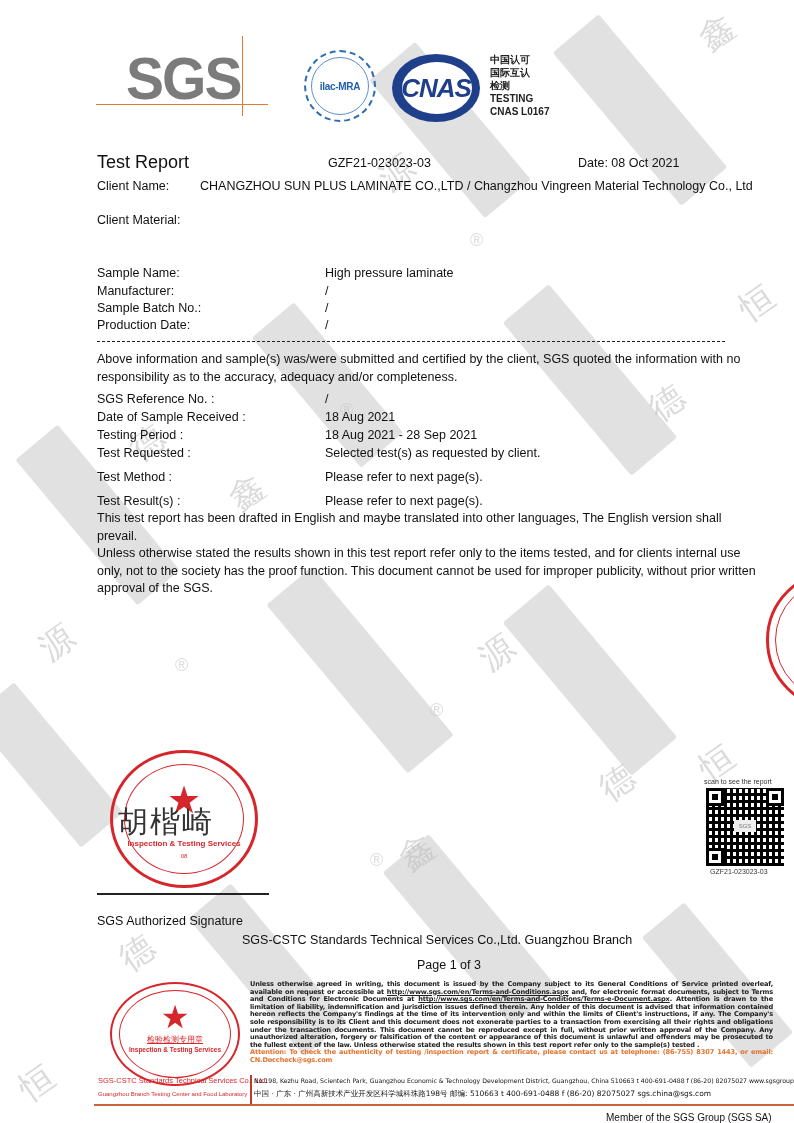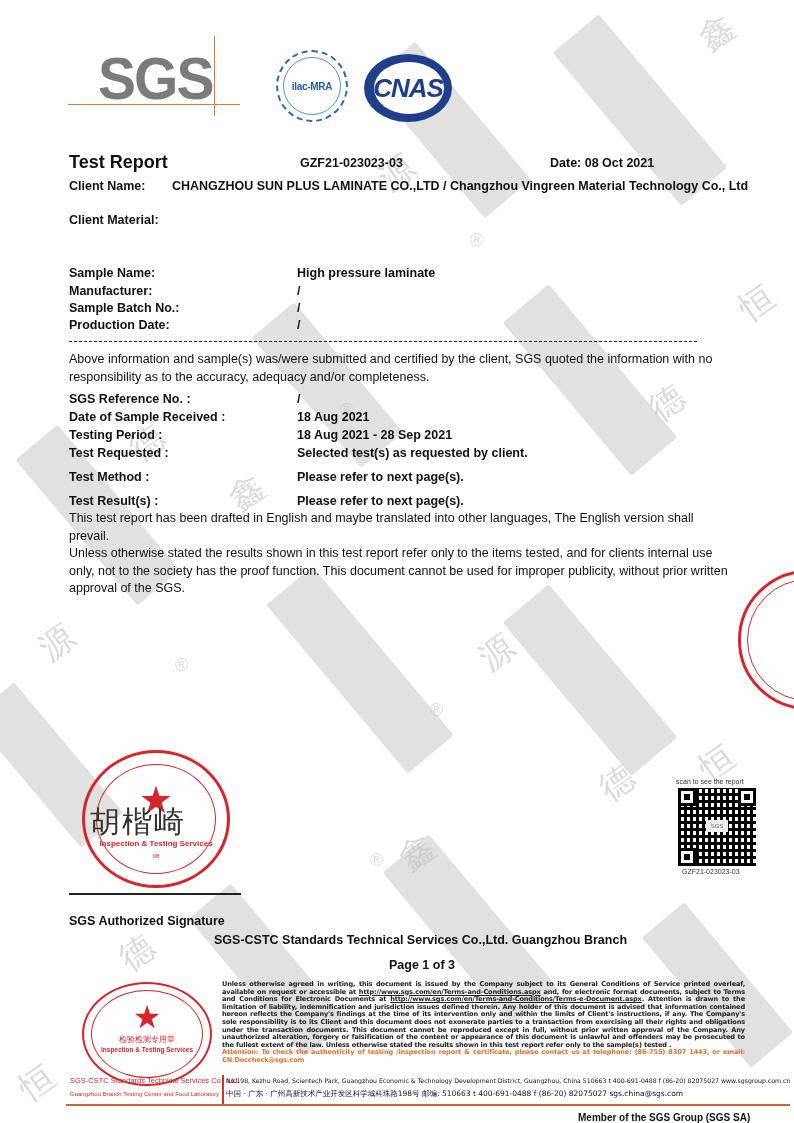--- a/index.html
+++ b/index.html
@@ -9,39 +9,39 @@
       font-family: "Liberation Sans", "DejaVu Sans", sans-serif;
     }
     .abs { position: absolute; }
 
     
     .wm { position: absolute; inset: 0; pointer-events: none; overflow: hidden; z-index: 0; }
     .wm .slab { position: absolute; background: #c9c9c9; opacity: 0.55; transform: rotate(-40deg); border-radius: 3px; }
     .wm .glyph { position: absolute; color: #bdbdbd; font-size: 34px; opacity: 0.55; transform: rotate(-35deg); font-family: "DejaVu Sans", sans-serif; }
     .wm .reg { position: absolute; color: #c7c7c7; font-size: 18px; opacity: 0.6; }
 
-    .content { position: absolute; inset: 0; z-index: 1; }
+    .content { position: absolute; inset: 0; z-index: 1; margin-left: 28px; }
 
     
     .sgs-logo { left: 98px; top: 44px; font-size: 60px; font-weight: bold; color: #7b7b7b; letter-spacing: -2px; font-family: "Liberation Sans", sans-serif; transform: scaleX(0.95); transform-origin: left; }
     .sgs-hline { left: 68px; top: 104px; width: 172px; height: 1px; background: #e07b2d; }
     .sgs-vline { left: 214px; top: 36px; width: 1px; height: 80px; background: #e07b2d; }
 
     .ilac { left: 276px; top: 50px; width: 72px; height: 72px; border-radius: 50%; border: 2px dashed #2b6cb0; box-sizing: border-box; display: flex; align-items: center; justify-content: center; }
     .ilac-inner { width: 56px; height: 56px; border-radius: 50%; border: 1px solid #5b8fd0; display: flex; align-items: center; justify-content: center; }
     .ilac-text { font-size: 10px; font-weight: bold; color: #1e5fae; letter-spacing: -0.3px; }
 
     .cnas { left: 364px; top: 54px; width: 88px; height: 68px; border-radius: 50%; background: #1f3f8a; display: flex; align-items: center; justify-content: center; }
     .cnas::before { content: ""; position: absolute; left: 10px; top: 8px; width: 70px; height: 52px; border-radius: 50%; background: #ffffff; }
     .cnas-text { position: relative; font-size: 26px; font-style: italic; font-weight: bold; color: #1f3f8a; letter-spacing: -1px; }
 
     .cnas-lines { left: 462px; top: 53px; font-size: 10px; line-height: 13px; font-weight: bold; color: #222; }
 
     
-    .t { position: absolute; font-size: 12.5px; line-height: 16px; white-space: nowrap; font-weight: bold; }
+    .t { position: absolute; font-size: 12.5px; line-height: 16px; white-space: nowrap; }
     .wrap { white-space: normal; }
     .title { left: 69px; top: 152px; font-size: 18px; line-height: 20px; }
     .report-no { left: 300px; top: 155px; font-size: 12.5px; }
     .date { left: 550px; top: 155px; font-size: 12.5px; }
 
     .lbl { left: 69px; }
     .val1 { left: 172px; width: 580px; }
     .lbl2 { left: 69px; }
     .val2 { left: 297px; }
 
@@ -127,20 +127,27 @@
   <div class="abs cnas">
     <span class="cnas-text">CNAS</span>
   </div>
 
   <div class="abs ilac">
     <div class="ilac-inner">
       <span class="ilac-text">ilac-MRA</span>
     </div>
   </div>
 
+  <div class="abs cnas-lines">
+    <div>中国认可</div>
+    <div>国际互认</div>
+    <div>检测</div>
+    <div>TESTING</div>
+    <div>CNAS L0167</div>
+  </div>
 
   <div class="t title">Test Report</div>
   <div class="t report-no">GZF21-023023-03</div>
   <div class="t date">Date: 08 Oct 2021</div>
 
   <div class="t lbl" style="top:178px;">Client Name:</div>
   <div class="t val1 wrap" style="top:178px; line-height:17px;">CHANGZHOU SUN PLUS LAMINATE CO.,LTD / Changzhou Vingreen Material Technology Co., Ltd</div>
   <div class="t lbl" style="top:212px;">Client Material:</div>
 
   <div class="t lbl2" style="top:265px;">Sample Name:</div>
@@ -194,21 +201,21 @@
   <div class="abs qr-id">GZF21-023023-03</div>
 
   <div class="abs sig-line"></div>
   <div class="t" style="left:69px; top:913px;">SGS Authorized Signature</div>
   <div class="t" style="left:214px; top:932px;">SGS-CSTC Standards Technical Services Co.,Ltd. Guangzhou Branch</div>
   <div class="t" style="left:389px; top:957px;">Page 1 of 3</div>
 
   <div class="stamp" style="left:82px; top:982px; width:130px; height:104px; border-width:2px;">
     <div class="inner" style="width:110px; height:86px;"></div>
     <span class="star" style="top:14px; font-size:32px;">★</span>
-    <span class="svc" style="top:50px; font-size:8px; font-weight:normal;">检验检测专用章</span>
+    <span class="svc" style="top:50px; font-size:8px; font-weight:normal;text-decoration:underline;">检验检测专用章</span>
     <span class="svc" style="top:62px; font-size:6.5px;">Inspection &amp; Testing Services</span>
   </div>
   <div class="abs stamp-sub1">SGS-CSTC Standards Technical Services Co., Ltd.</div>
   <div class="abs stamp-sub2">Guangzhou Branch Testing Center and Food Laboratory</div>
 
   <div class="abs footer-fine">
     <span>Unless otherwise agreed in writing, this document is issued by the Company subject to its General Conditions of Service printed overleaf, available on request or accessible at </span><u>http://www.sgs.com/en/Terms-and-Conditions.aspx</u><span> and, for electronic format documents, subject to Terms and Conditions for Electronic Documents at </span><u>http://www.sgs.com/en/Terms-and-Conditions/Terms-e-Document.aspx</u><span>. Attention is drawn to the limitation of liability, indemnification and jurisdiction issues defined therein. Any holder of this document is advised that information contained hereon reflects the Company's findings at the time of its intervention only and within the limits of Client's instructions, if any. The Company's sole responsibility is to its Client and this document does not exonerate parties to a transaction from exercising all their rights and obligations under the transaction documents. This document cannot be reproduced except in full, without prior written approval of the Company. Any unauthorized alteration, forgery or falsification of the content or appearance of this document is unlawful and offenders may be prosecuted to the fullest extent of the law. Unless otherwise stated the results shown in this test report refer only to the sample(s) tested .</span>
     <div class="attention">Attention: To check the authenticity of testing /inspection report &amp; certificate, please contact us at telephone: (86-755) 8307 1443, or email: CN.Doccheck@sgs.com</div>
   </div>
 

